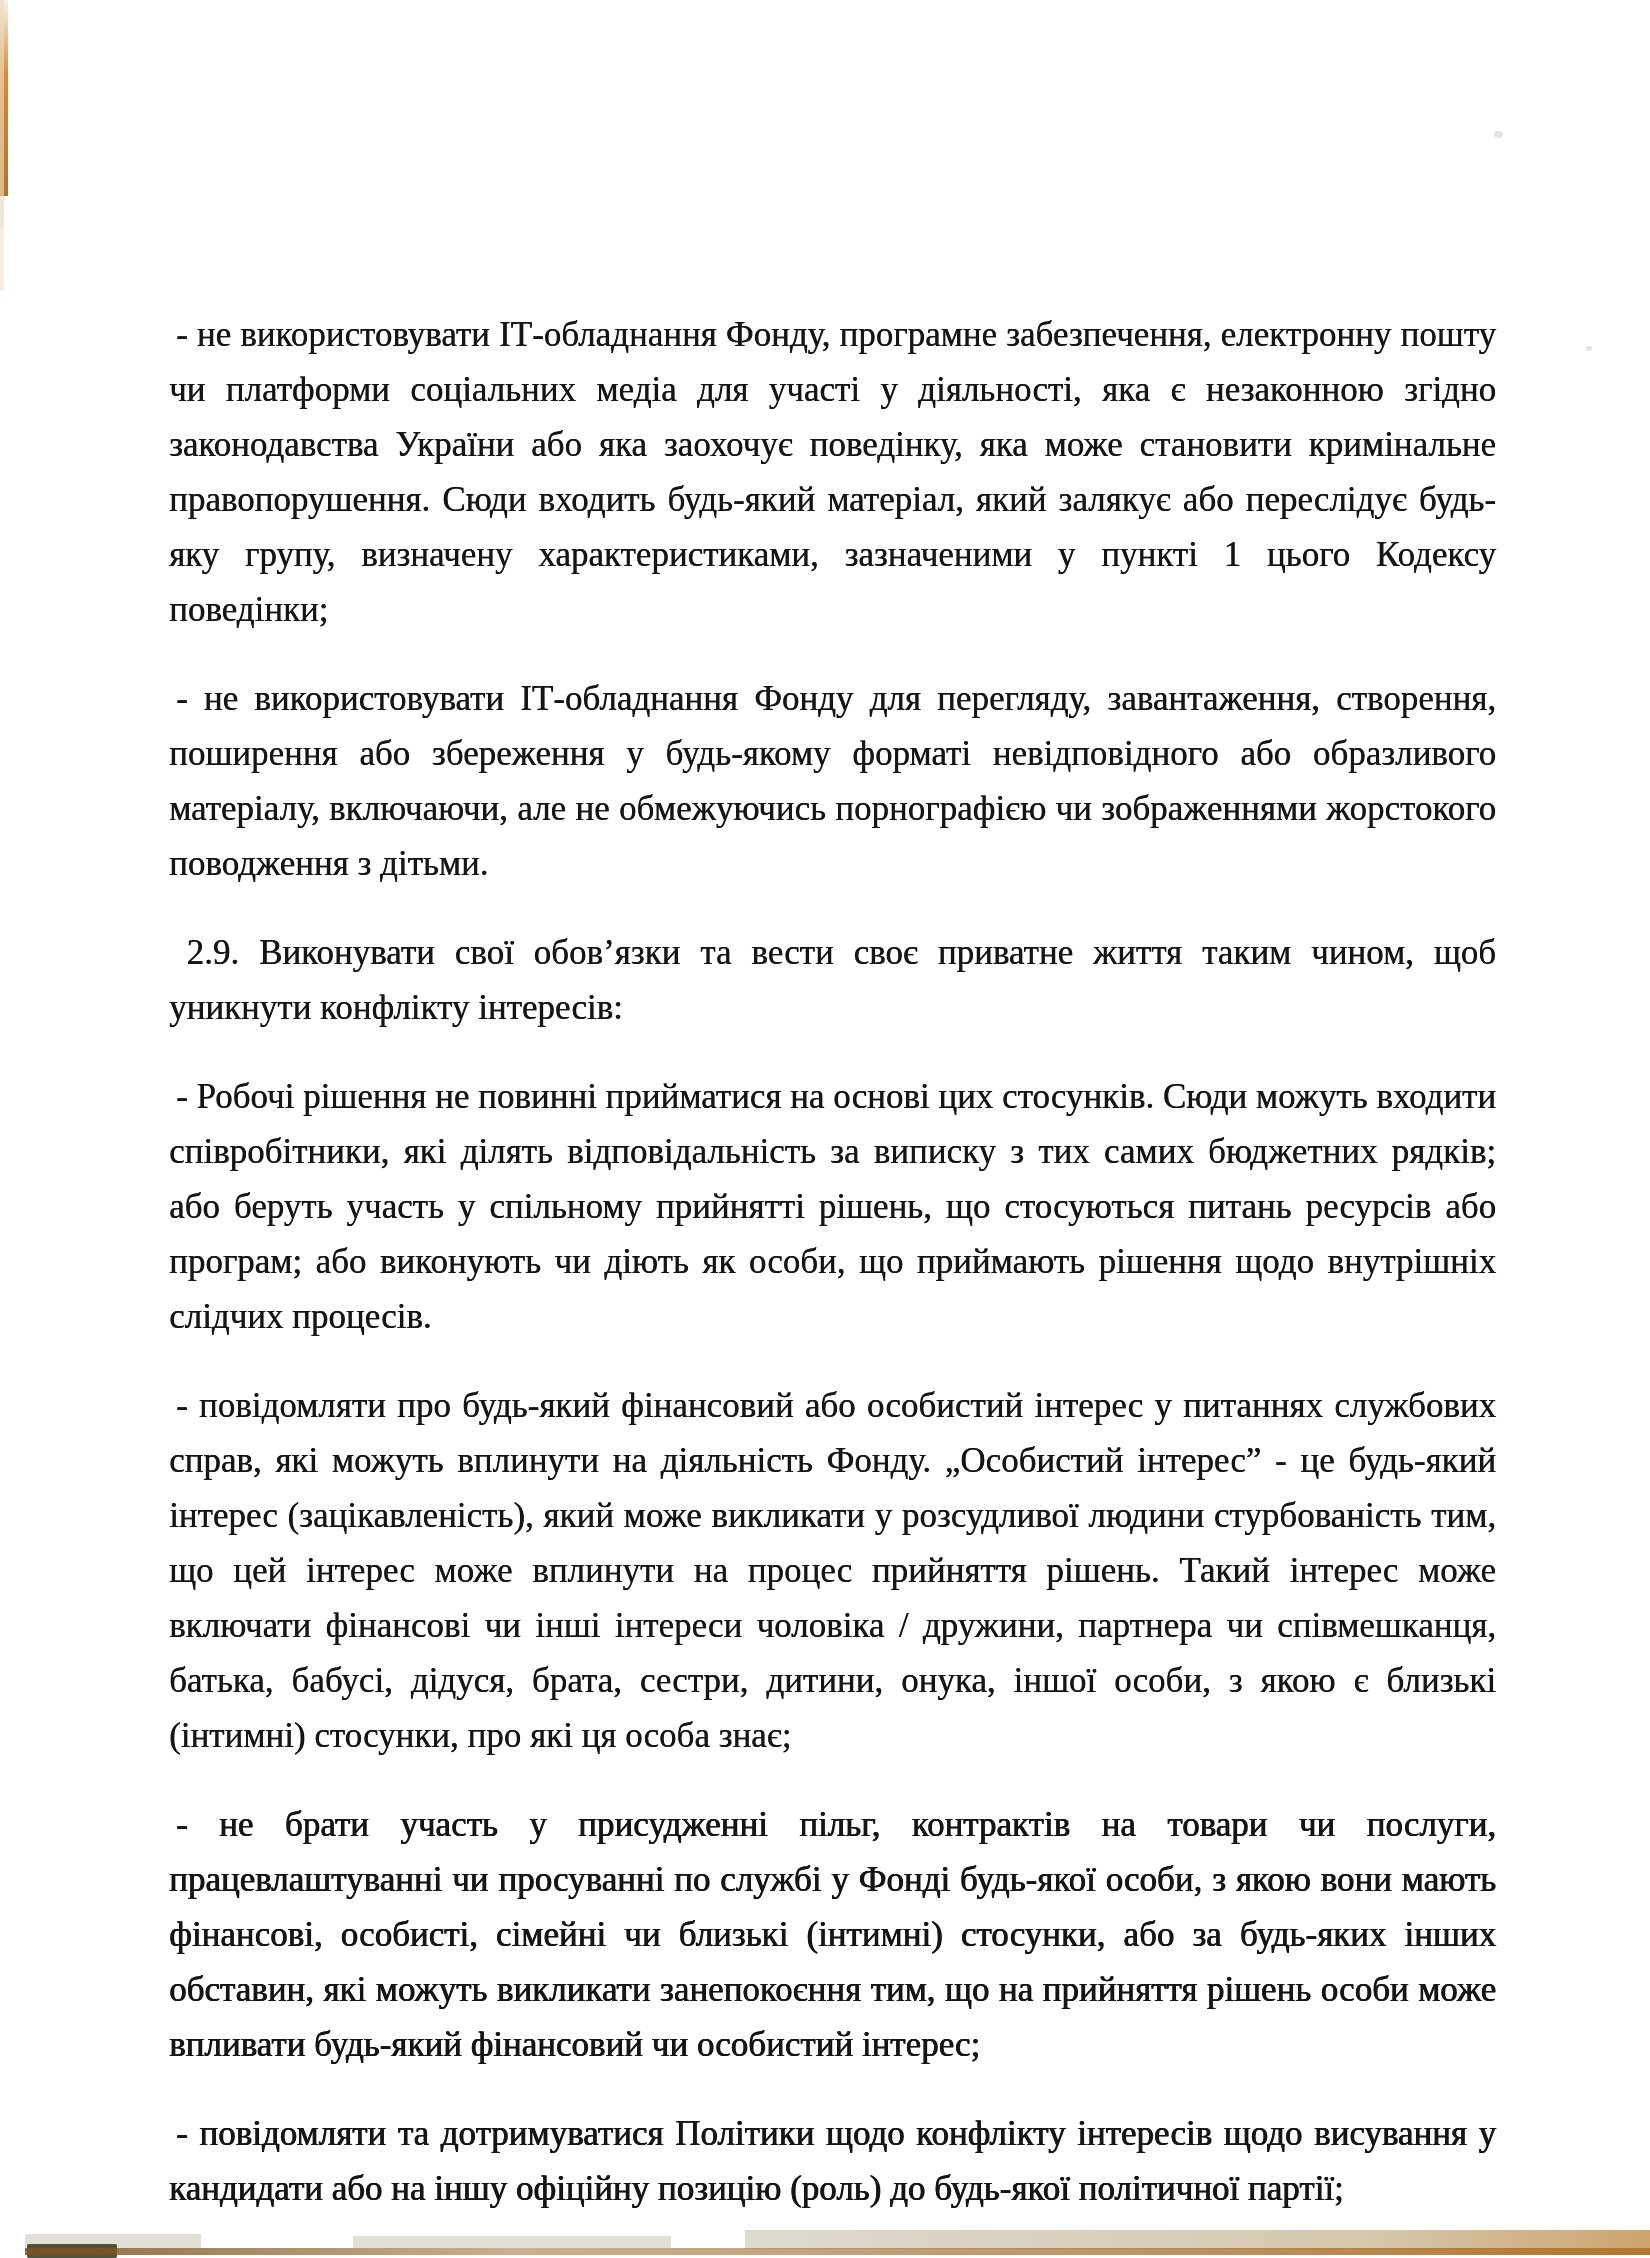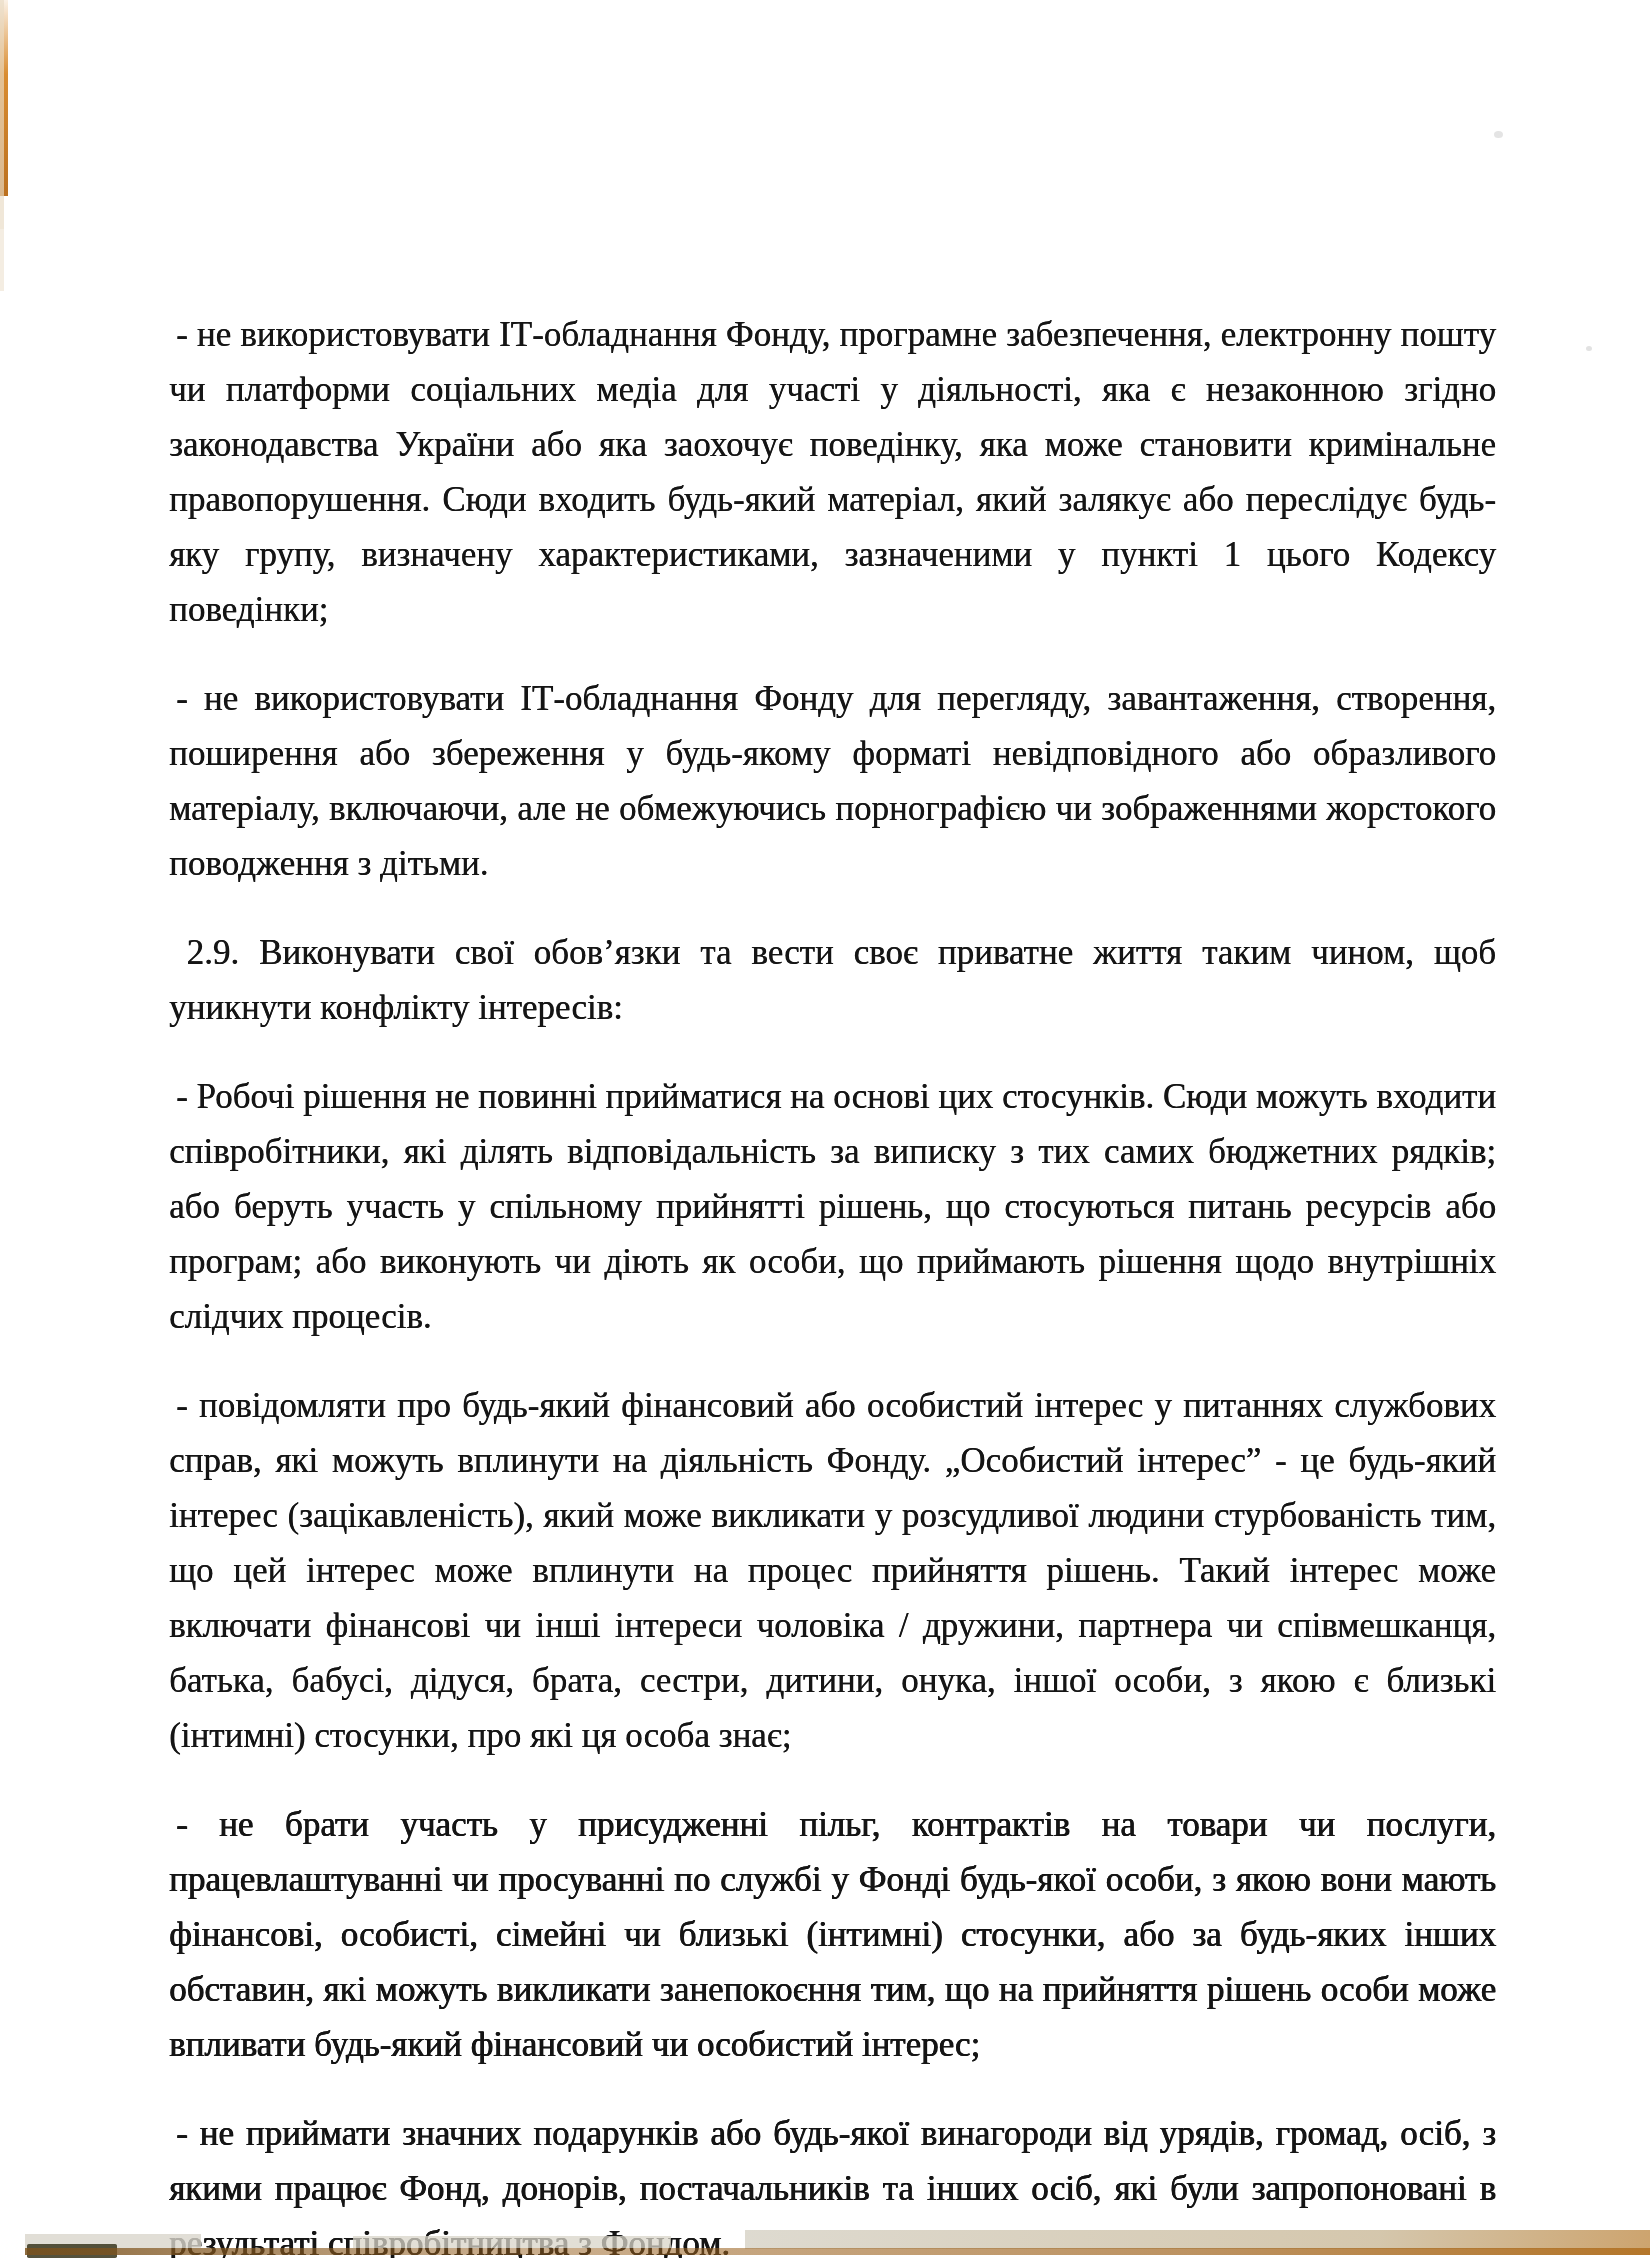--- a/index.html
+++ b/index.html
@@ -115,20 +115,21 @@
 
 <div class="page">
 
   <div class="content">
     <p>- не використовувати ІТ-обладнання Фонду, програмне забезпечення, електронну пошту чи платформи соціальних медіа для участі у діяльності, яка є незаконною згідно законодавства України або яка заохочує поведінку, яка може становити кримінальне правопорушення. Сюди входить будь-який матеріал, який залякує або переслідує будь-яку групу, визначену характеристиками, зазначеними у пункті 1 цього Кодексу поведінки;</p>
     <p>- не використовувати ІТ-обладнання Фонду для перегляду, завантаження, створення, поширення або збереження у будь-якому форматі невідповідного або образливого матеріалу, включаючи, але не обмежуючись порнографією чи зображеннями жорстокого поводження з дітьми.</p>
     <p class="section">2.9. Виконувати свої обов’язки та вести своє приватне життя таким чином, щоб уникнути конфлікту інтересів:</p>
     <p>- Робочі рішення не повинні прийматися на основі цих стосунків. Сюди можуть входити співробітники, які ділять відповідальність за виписку з тих самих бюджетних рядків; або беруть участь у спільному прийнятті рішень, що стосуються питань ресурсів або програм; або виконують чи діють як особи, що приймають рішення щодо внутрішніх слідчих процесів.</p>
     <p>- повідомляти про будь-який фінансовий або особистий інтерес у питаннях службових справ, які можуть вплинути на діяльність Фонду. „Особистий інтерес” - це будь-який інтерес (зацікавленість), який може викликати у розсудливої людини стурбованість тим, що цей інтерес може вплинути на процес прийняття рішень. Такий інтерес може включати фінансові чи інші інтереси чоловіка / дружини, партнера чи співмешканця, батька, бабусі, дідуся, брата, сестри, дитини, онука, іншої особи, з якою є близькі (інтимні) стосунки, про які ця особа знає;</p>
     <p class="heavy">- не брати участь у присудженні пільг, контрактів на товари чи послуги, працевлаштуванні чи просуванні по службі у Фонді будь-якої особи, з якою вони мають фінансові, особисті, сімейні чи близькі (інтимні) стосунки, або за будь-яких інших обставин, які можуть викликати занепокоєння тим, що на прийняття рішень особи може впливати будь-який фінансовий чи особистий інтерес;</p>
+    <p class="heavy">- повідомляти та дотримуватися Політики щодо конфлікту інтересів щодо висування у кандидати або на іншу офіційну позицію (роль) до будь-якої політичної партії;</p>
     <p class="heavy">- не приймати значних подарунків або будь-якої винагороди від урядів, громад, осіб, з якими працює Фонд, донорів, постачальників та інших осіб, які були запропоновані в результаті співробітництва з Фондом.</p>
   </div>
 
   <div class="edge-left-orange"></div>
   <div class="edge-left-faint-a"></div>
   <div class="edge-left-faint-b"></div>
   <div class="bottom-strip-a"></div>
   <div class="bottom-blob-left"></div>
   <div class="bottom-strip-b"></div>
   <div class="bottom-strip-c"></div>

